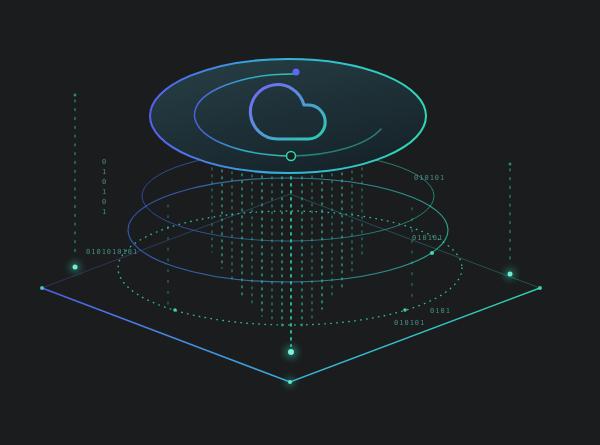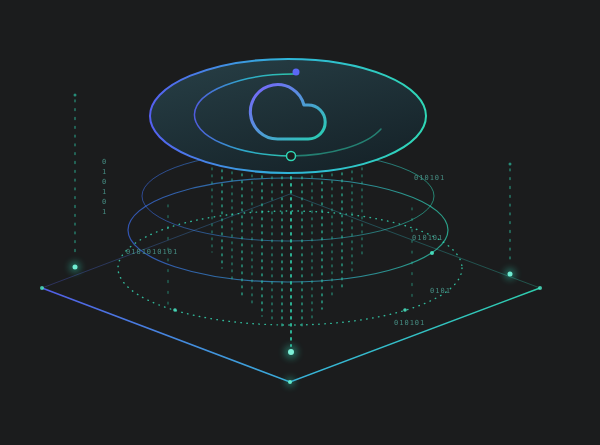--- a/index.html
+++ b/index.html
@@ -142,18 +142,18 @@
       <circle cx="296" cy="72" r="3.5" fill="#5b67f5"></circle>
       <circle cx="291" cy="156" r="4.5" fill="#1b1c1d" stroke="#2fd7b5" stroke-width="1.5"></circle>
     </g>
 
     <g transform="translate(247,71) scale(3.4)">
       <path d="M18 10h-1.26A8 8 0 1 0 9 20h9a5 5 0 0 0 0-10z" fill="none" stroke="url(#gCloud)" stroke-width="0.9" stroke-linecap="round" stroke-linejoin="round"></path>
     </g>
   </svg>
 
   <div class="binary-label vertical" style="left:100px; top:158px;">010101</div>
-  <div class="binary-label" style="left:86px; top:248px;margin-left:40px;">0101010101</div>
+  <div class="binary-label" style="left:86px; top:248px;">0101010101</div>
   <div class="binary-label" style="left:414px; top:174px;">010101</div>
   <div class="binary-label" style="left:412px; top:234px;">010101</div>
-  <div class="binary-label" style="left:430px; top:287px;">0101</div>
+  <div class="binary-label" style="left:430px; top:307px;">0101</div>
   <div class="binary-label" style="left:394px; top:319px;">010101</div>
 </div>
 
 </body></html>

